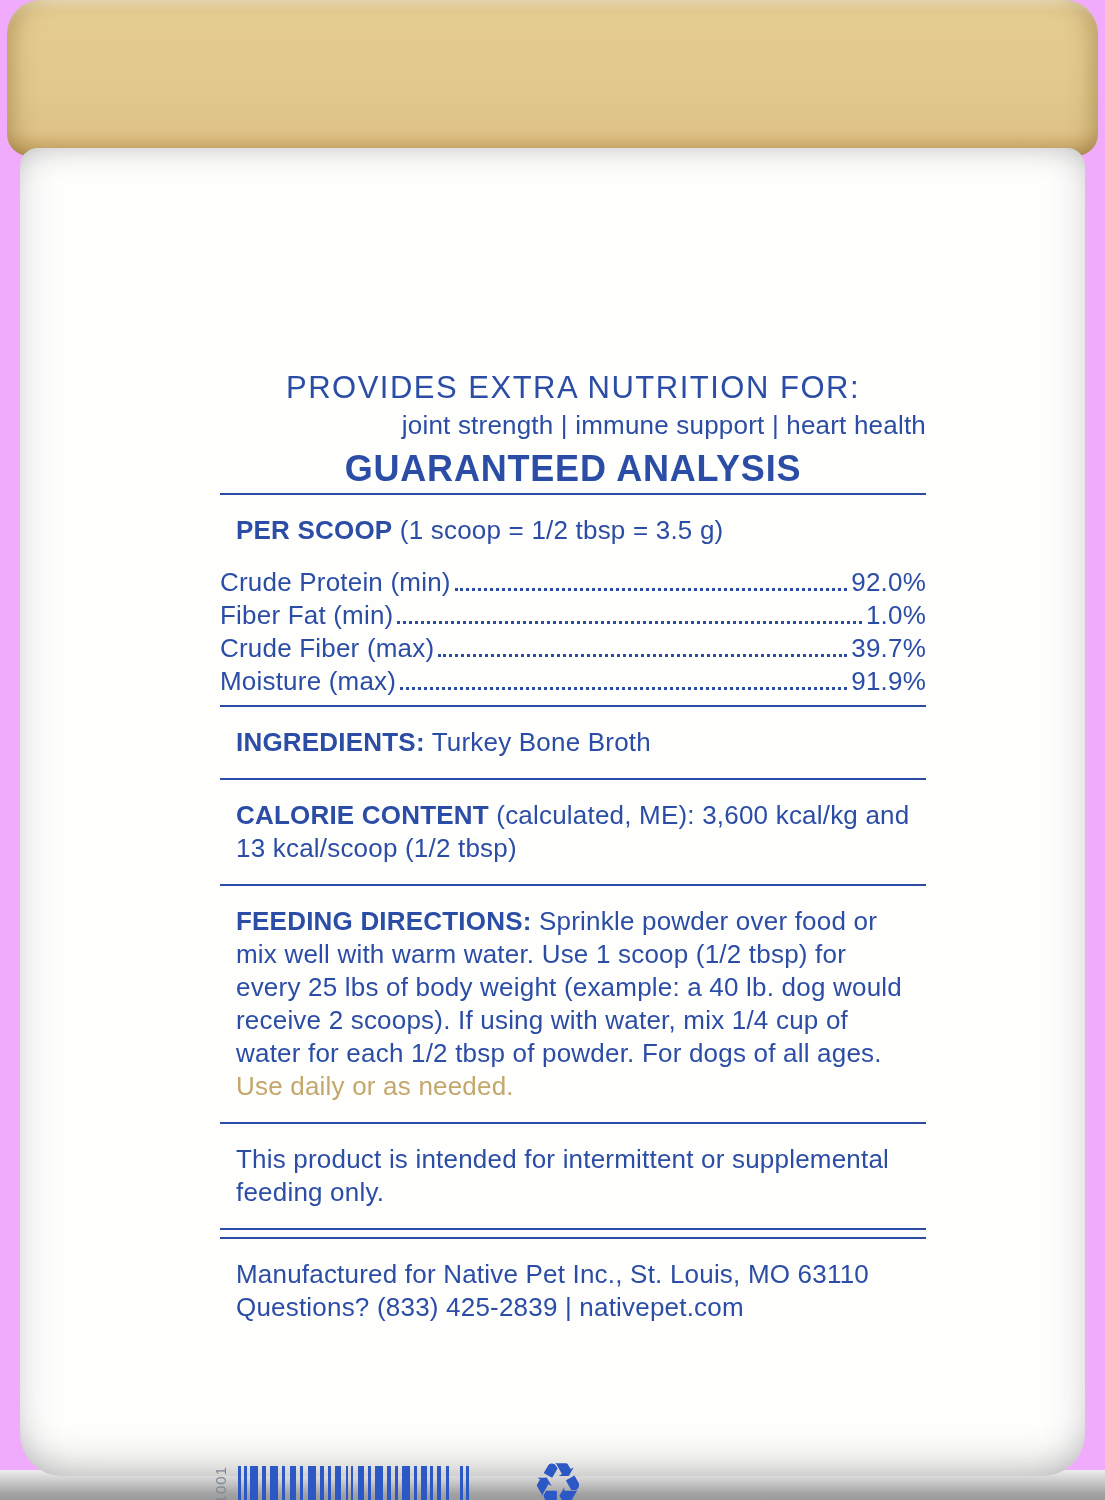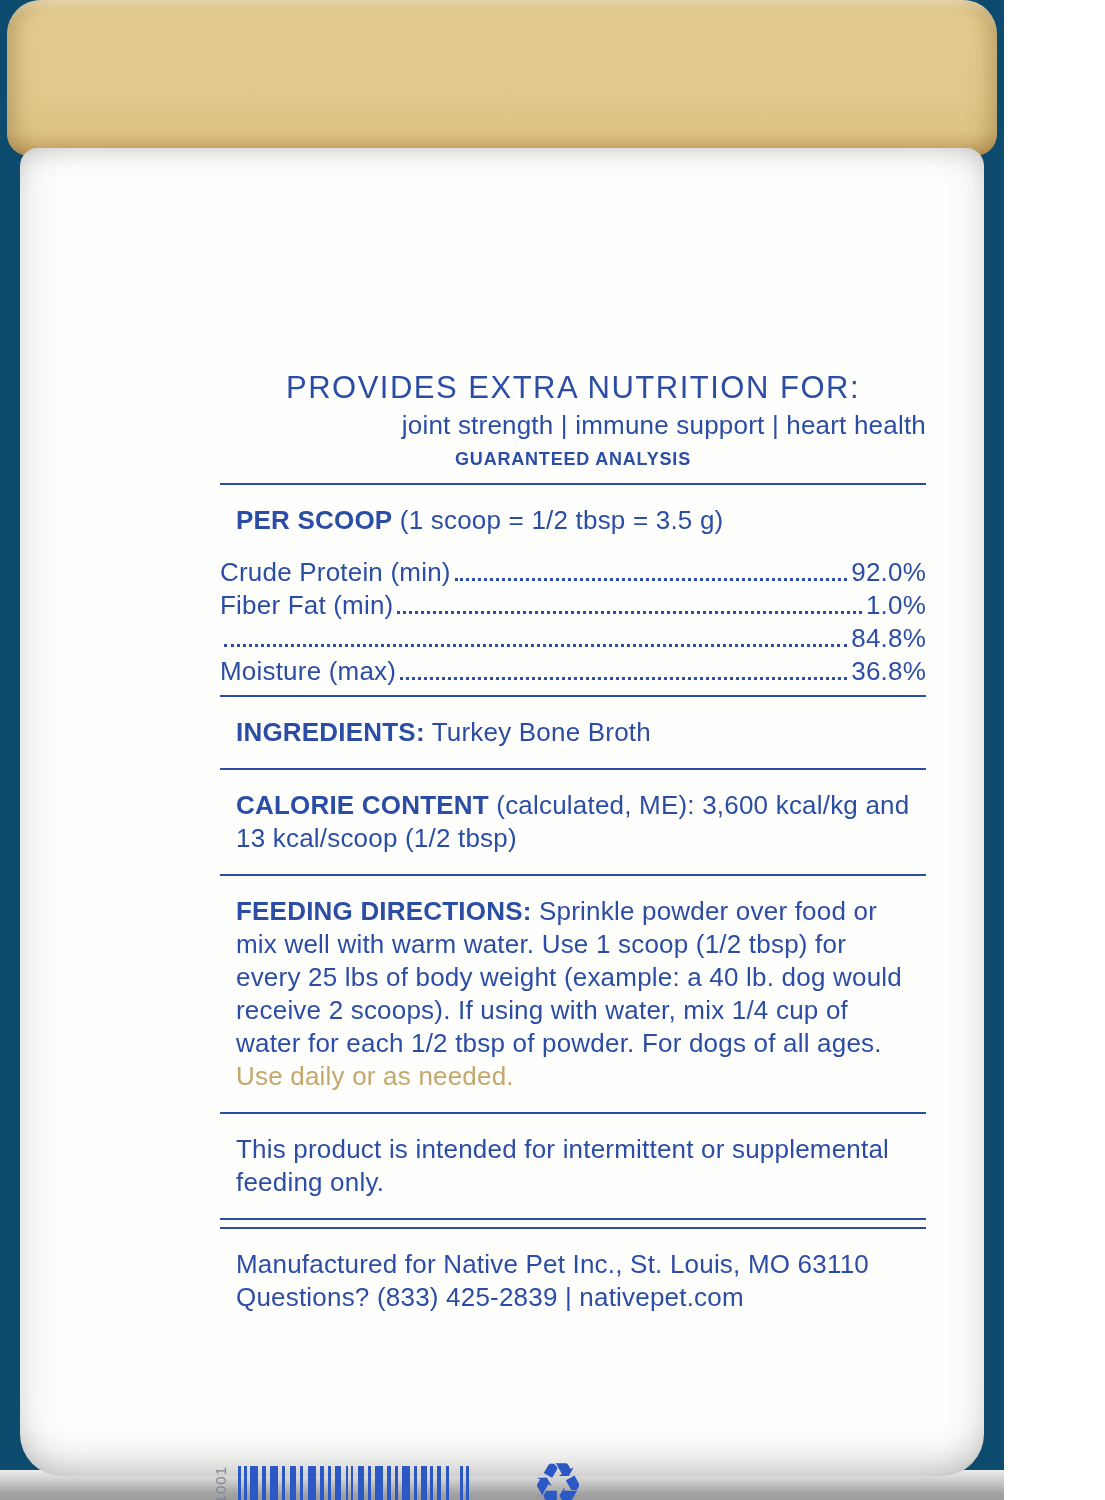--- a/index.html
+++ b/index.html
@@ -2,21 +2,21 @@
 <html><head>
 <meta charset="utf-8">
 <style>
   :root{
     --blue:#2b4da5;
     --mark:#2b58c4;
     --gold:#c3a76b;
   }
   html,body{margin:0;padding:0;background:#ffffff;}
   .scene{
-    position:relative;width:1004px;height:1500px;overflow:hidden;background:#0c4a6e;
+    position:relative;width:1105px;height:1500px;overflow:hidden;background:#f0abfc;
     font-family:"Liberation Sans",sans-serif;
   }
   
   .floor{
     position:absolute;left:0;right:0;bottom:0;height:30px;
     background:linear-gradient(180deg,#ededed 0%,#c9c9c9 40%,#a2a2a2 80%,#9b9b9b 100%);
   }
   
   .lid{
     position:absolute;left:7px;right:7px;top:0;height:156px;
@@ -36,21 +36,21 @@
                inset 0 26px 30px -24px rgba(60,60,60,.22),
                inset 0 -36px 38px -28px rgba(60,60,60,.30);
   }
   
   .content{
     position:absolute;left:200px;top:222px;width:706px;
     color:var(--blue);font-size:26px;line-height:33px;letter-spacing:.2px;
   }
   .provides-heading{text-align:center;font-size:31px;line-height:36px;letter-spacing:1.5px;}
   .provides-sub{text-align:right;font-size:26px;line-height:34px;margin-top:2px;}
-  .ga-title{text-align:center;font-size:18px;line-height:34px;font-weight:700;letter-spacing:.8px;}
+  .ga-title{text-align:center;font-size:36px;line-height:34px;font-weight:700;letter-spacing:.8px;margin-top:10px;}
   .rule{border:0;border-top:2px solid var(--blue);margin:7px 0;}
   p{margin:16px;padding:3px 0;}
   b{font-weight:700;}
   .ga-row{display:flex;align-items:flex-end;line-height:33px;}
   .ga-row .dots{flex:1;border-bottom:3px dotted var(--blue);margin:0 4px 8px 4px;}
   .gold{color:var(--gold);}
   .two-line span{display:block;}
   
   .barcode-block{position:absolute;left:194px;top:1318px;width:300px;height:110px;color:var(--mark);}
   .sku{
@@ -83,27 +83,28 @@
         <span>Crude Protein (min)</span>
         <span class="dots"></span>
         <span>92.0%</span>
       </div>
       <div class="ga-row">
         <span>Fiber Fat (min)</span>
         <span class="dots"></span>
         <span>1.0%</span>
       </div>
       <div class="ga-row">
+        <span>Crude Fiber (max)</span>
         <span class="dots"></span>
-        <span>84.8%</span>
+        <span>39.7%</span>
       </div>
       <div class="ga-row">
         <span>Moisture (max)</span>
         <span class="dots"></span>
-        <span>36.8%</span>
+        <span>91.9%</span>
       </div>
 
       <hr class="rule">
 
       <p><b>INGREDIENTS:</b><span> Turkey Bone Broth</span></p>
 
       <hr class="rule">
 
       <p><b>CALORIE CONTENT</b><span> (calculated, ME): 3,600 kcal/kg and 13 kcal/scoop (1/2 tbsp)</span></p>
 

